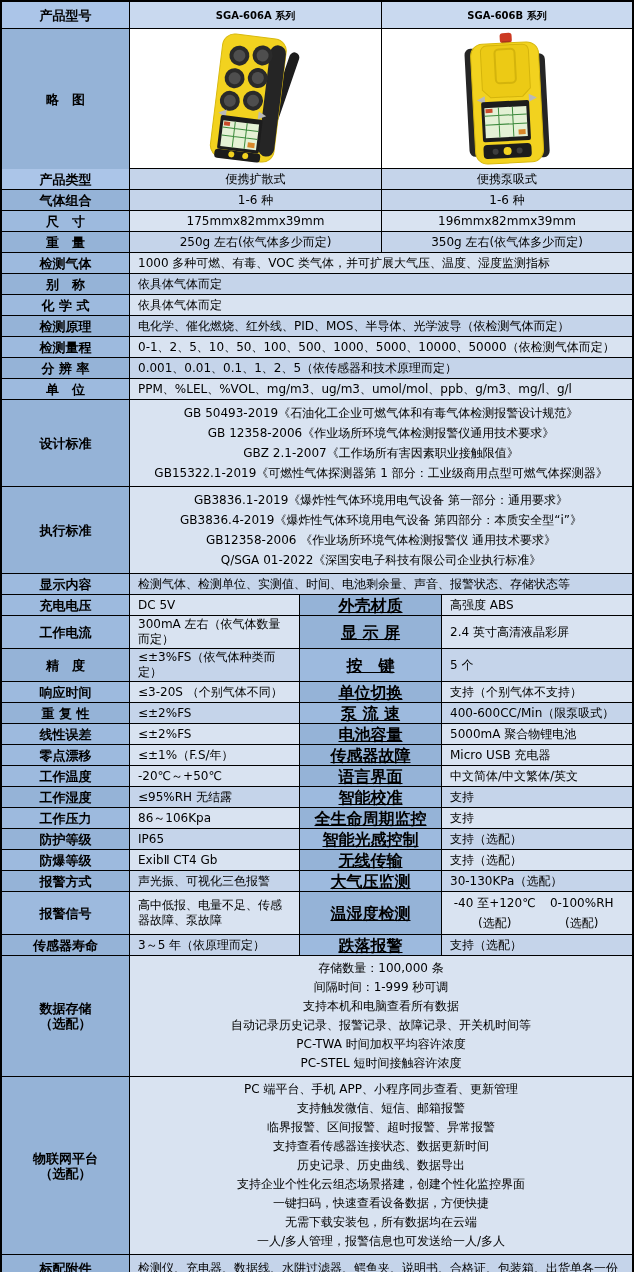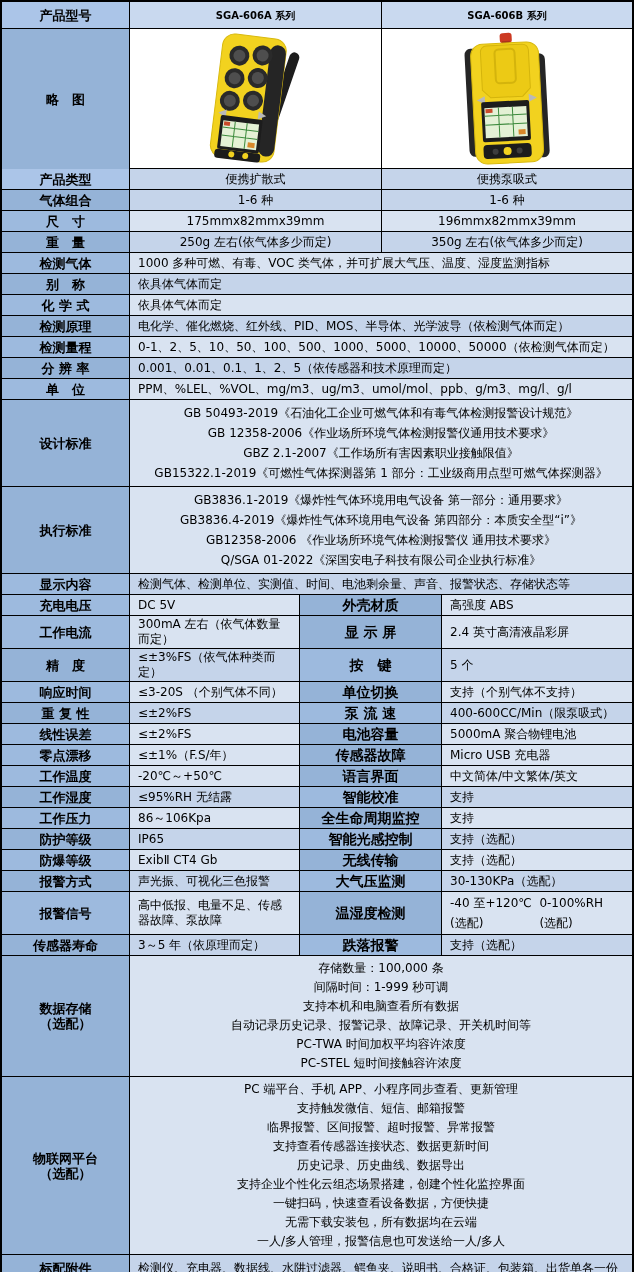--- a/index.html
+++ b/index.html
@@ -16,23 +16,23 @@
   .row:last-child{border-bottom:none;}
   .cell{border-right:1px solid var(--border);display:flex;align-items:center;font-size:12px;line-height:15px;}
   .cell:last-child{border-right:none;}
   .lab{width:128px;justify-content:center;text-align:center;font-weight:bold;font-size:13px;background:var(--label-bg);flex-direction:column;}
   .lab.lt{background:var(--label-bg-light);}
   .lab.md{background:var(--label-bg-mid);}
   .va{width:252px;justify-content:center;text-align:center;}
   .vb{width:250px;justify-content:center;text-align:center;}
   .full{width:502px;padding:1px 8px;}
   .pv1{width:170px;padding:1px 8px;}
-  .pl2{width:142px;justify-content:center;text-align:center;font-weight:bold;font-size:14px;background:var(--label-bg);}
+  .pl2{width:142px;justify-content:center;text-align:center;font-weight:bold;font-size:16px;background:var(--label-bg);text-decoration:underline;}
   .pl2.mdl{background:var(--label-bg-mid);}
-  .pv2{width:190px;padding:1px 8px;}
+  .pv2{width:190px;padding:1px 8px;text-align:center;}
   .shL{background:var(--value-light);}
   .shM{background:var(--value-medium);}
   .shH{background:var(--header-bg);font-weight:bold;font-size:10px;}
   .shW{background:var(--white);}
   .r21{min-height:21px;}
   .r26{min-height:26px;}
   .r42{min-height:42px;}
   .r140{height:140px;}
   .mline{display:block;padding:3px 0;text-align:center;}
   .mline .ln{line-height:20px;white-space:nowrap;}

